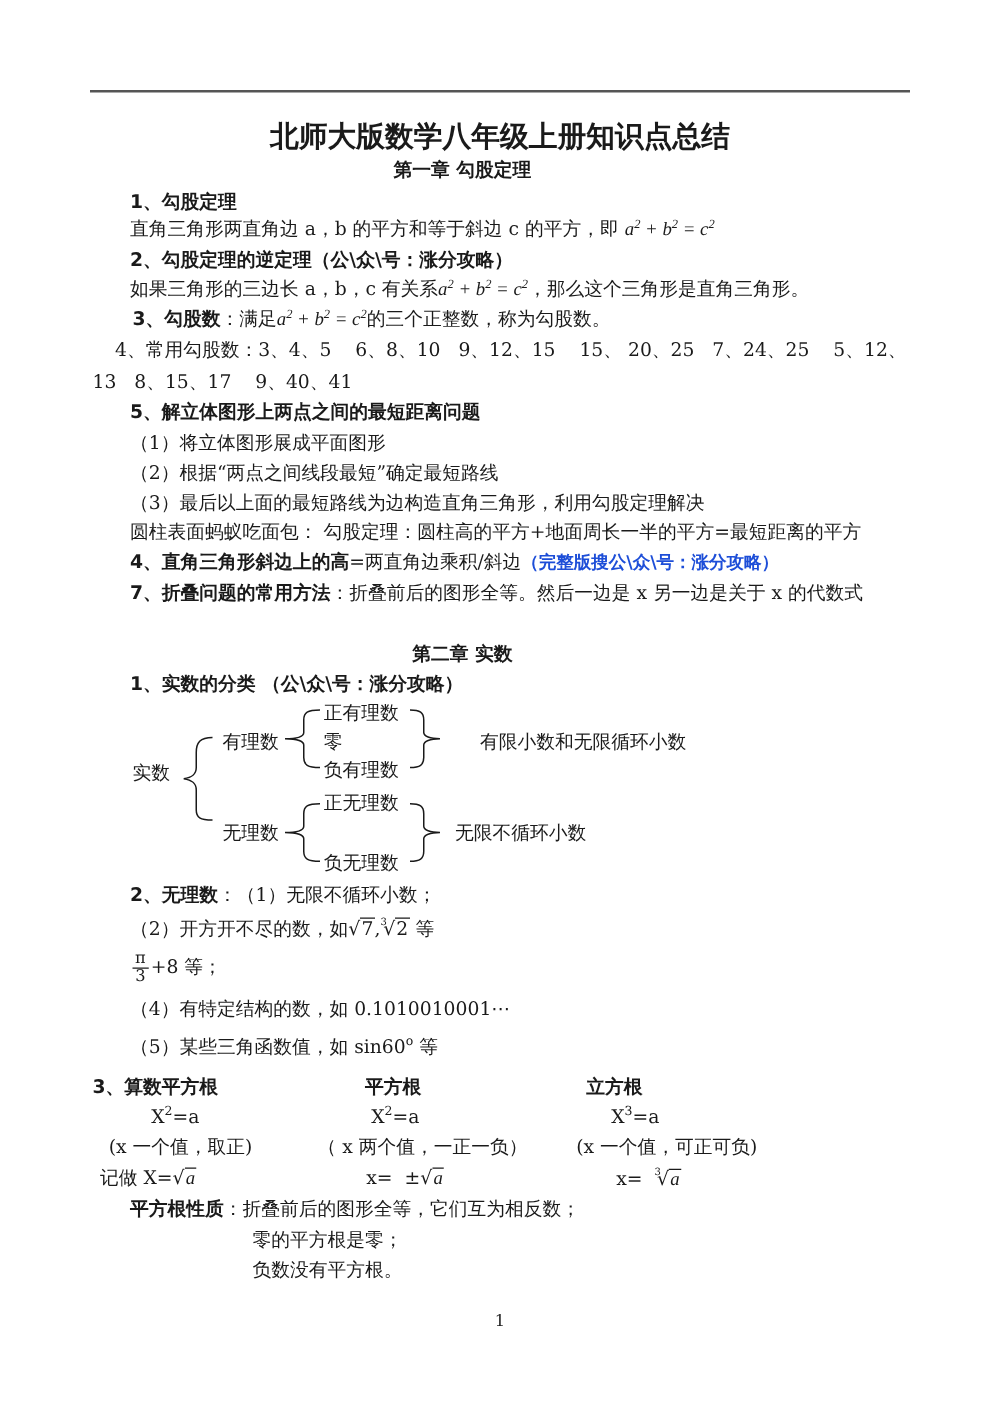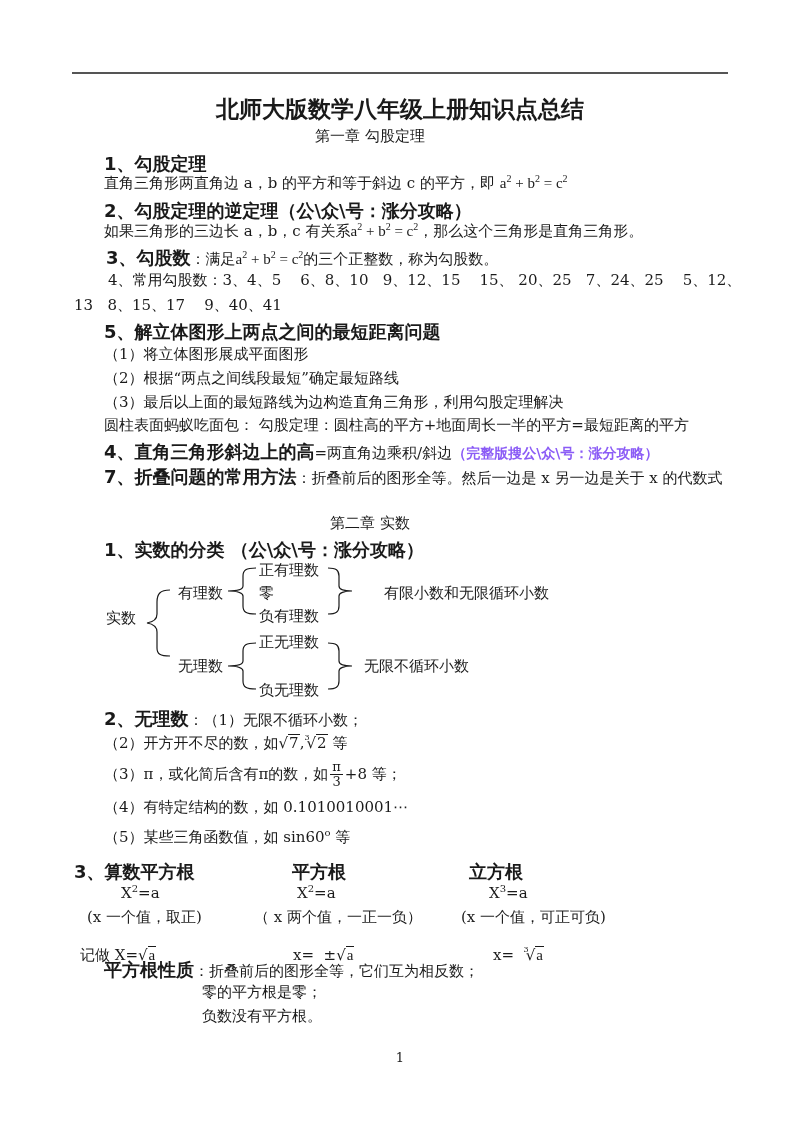--- a/index.html
+++ b/index.html
@@ -4,25 +4,25 @@
 <style>
   html, body { margin: 0; padding: 0; background: #ffffff; }
   body {
     width: 800px; height: 1131px; position: relative; overflow: hidden;
     font-family: "DejaVu Serif", "Liberation Serif", serif;
     color: #1a1a1a;
   }
   .abs { position: absolute; white-space: nowrap; }
   .rule { position: absolute; left: 72px; top: 72px; width: 656px; height: 2px; background: #555; }
   .title { font-family: "DejaVu Sans", "Liberation Sans", sans-serif; font-size: 23px; font-weight: bold; left: 0; width: 800px; text-align: center; top: 94px; }
-  .chap { font-family: "DejaVu Sans", "Liberation Sans", sans-serif; font-size: 15px; font-weight: normal; left: 0; width: 740px; text-align: center; }
-  .h { font-family: "DejaVu Sans", "Liberation Sans", sans-serif; font-size: 18px; font-weight: bold; }
+  .chap { font-family: "DejaVu Sans", "Liberation Sans", sans-serif; font-size: 15px; font-weight: bold; left: 0; width: 740px; text-align: center; }
+  .h { font-family: "DejaVu Sans", "Liberation Sans", sans-serif; font-size: 15px; font-weight: bold; }
   .t { font-size: 15px; }
-  .red { color: #8b5cf6; font-family: "DejaVu Sans", "Liberation Sans", sans-serif; font-weight: bold; font-size: 14px; }
-  .it { font-family: "Liberation Serif", serif; margin-top: 13px; }
+  .red { color: #1d4ed8; font-family: "DejaVu Sans", "Liberation Sans", sans-serif; font-weight: bold; font-size: 14px; }
+  .it { font-style: italic; font-family: "Liberation Serif", serif; }
   sup { font-size: 10px; vertical-align: 6px; line-height: 0; }
   .frac { display: inline-block; vertical-align: middle; text-align: center; font-size: 13px; line-height: 14px; margin: 0 2px; }
   .frac .num { display: block; border-bottom: 1px solid #1a1a1a; padding: 0 2px; }
   .frac .den { display: block; }
   .sqrt { display: inline-block; border-top: 1px solid #1a1a1a; padding: 0 1px; line-height: 16px; }
   .idx { font-size: 8px; vertical-align: 8px; margin-right: -3px; }
   svg.brace { position: absolute; overflow: visible; }
   svg.brace path { fill: none; stroke: #1a1a1a; stroke-width: 1.2; }
   .pagenum { font-size: 13px; left: 0; width: 800px; text-align: center; top: 1050px; }
 </style>
@@ -42,21 +42,21 @@
 
 <div class="abs h" style="left:104px;top:199px">2、勾股定理的逆定理（公\众\号：涨分攻略）</div>
 <div class="abs t" style="left:104px;top:222px">
   <span>如果三角形的三边长 a，b，c 有关系</span><span class="it"><span>a</span><sup>2</sup><span> + </span><span>b</span><sup>2</sup><span> = </span><span>c</span><sup>2</sup></span><span>，那么这个三角形是直角三角形。</span>
 </div>
 
 <div class="abs t" style="left:106px;top:246px">
   <span class="h">3、勾股数</span><span>：满足</span><span class="it"><span>a</span><sup>2</sup><span> + </span><span>b</span><sup>2</sup><span> = </span><span>c</span><sup>2</sup></span><span>的三个正整数，称为勾股数。</span>
 </div>
 
-<div class="abs t" style="left:108px;top:271px;white-space:pre">4、常用勾股数：3、4、5    6、8、10   9、12、15    15、 20、25   7、24、25    5、12、</div>
+<div class="abs t" style="left:92px;top:271px;white-space:pre">4、常用勾股数：3、4、5    6、8、10   9、12、15    15、 20、25   7、24、25    5、12、</div>
 <div class="abs t" style="left:74px;top:296px;white-space:pre">13   8、15、17    9、40、41</div>
 
 <div class="abs h" style="left:104px;top:320px">5、解立体图形上两点之间的最短距离问题</div>
 <div class="abs t" style="left:104px;top:345px">（1）将立体图形展成平面图形</div>
 <div class="abs t" style="left:104px;top:369px">（2）根据“两点之间线段最短”确定最短路线</div>
 <div class="abs t" style="left:104px;top:393px">（3）最后以上面的最短路线为边构造直角三角形，利用勾股定理解决</div>
 <div class="abs t" style="left:104px;top:416px">圆柱表面蚂蚁吃面包：  勾股定理：圆柱高的平方+地面周长一半的平方=最短距离的平方</div>
 
 <div class="abs t" style="left:104px;top:440px">
   <span class="h">4、直角三角形斜边上的高</span><span>=两直角边乘积/斜边</span><span class="red">（完整版搜公\众\号：涨分攻略）</span>
@@ -97,21 +97,21 @@
   <div class="abs t" style="left:364px;top:657px">无限不循环小数</div>
 </div>
 
 <div class="abs t" style="left:104px;top:707px">
   <span class="h">2、无理数</span><span>：（1）无限不循环小数；</span>
 </div>
 <div class="abs t" style="left:104px;top:733px">
   <span>（2）开方开不尽的数，如</span>√<span class="sqrt">7</span><span>,</span><span class="idx">3</span>√<span class="sqrt">2</span><span> 等</span>
 </div>
 <div class="abs t" style="left:104px;top:760px">
-  <span>（3）π，或化简后含有π的数，如</span><span class="frac"><span class="num">π</span><span class="den">3</span></span><span>+8 等；</span>
+  <span class="frac"><span class="num">π</span><span class="den">3</span></span><span>+8 等；</span>
 </div>
 <div class="abs t" style="left:104px;top:798px">（4）有特定结构的数，如 0.1010010001⋯</div>
 <div class="abs t" style="left:104px;top:828px">
   <span>（5）某些三角函数值，如 sin60</span><sup>o</sup><span> 等</span>
 </div>
 
 <div class="abs h" style="left:74px;top:860px">3、算数平方根</div>
 <div class="abs h" style="left:292px;top:860px">平方根</div>
 <div class="abs h" style="left:469px;top:860px">立方根</div>
 

